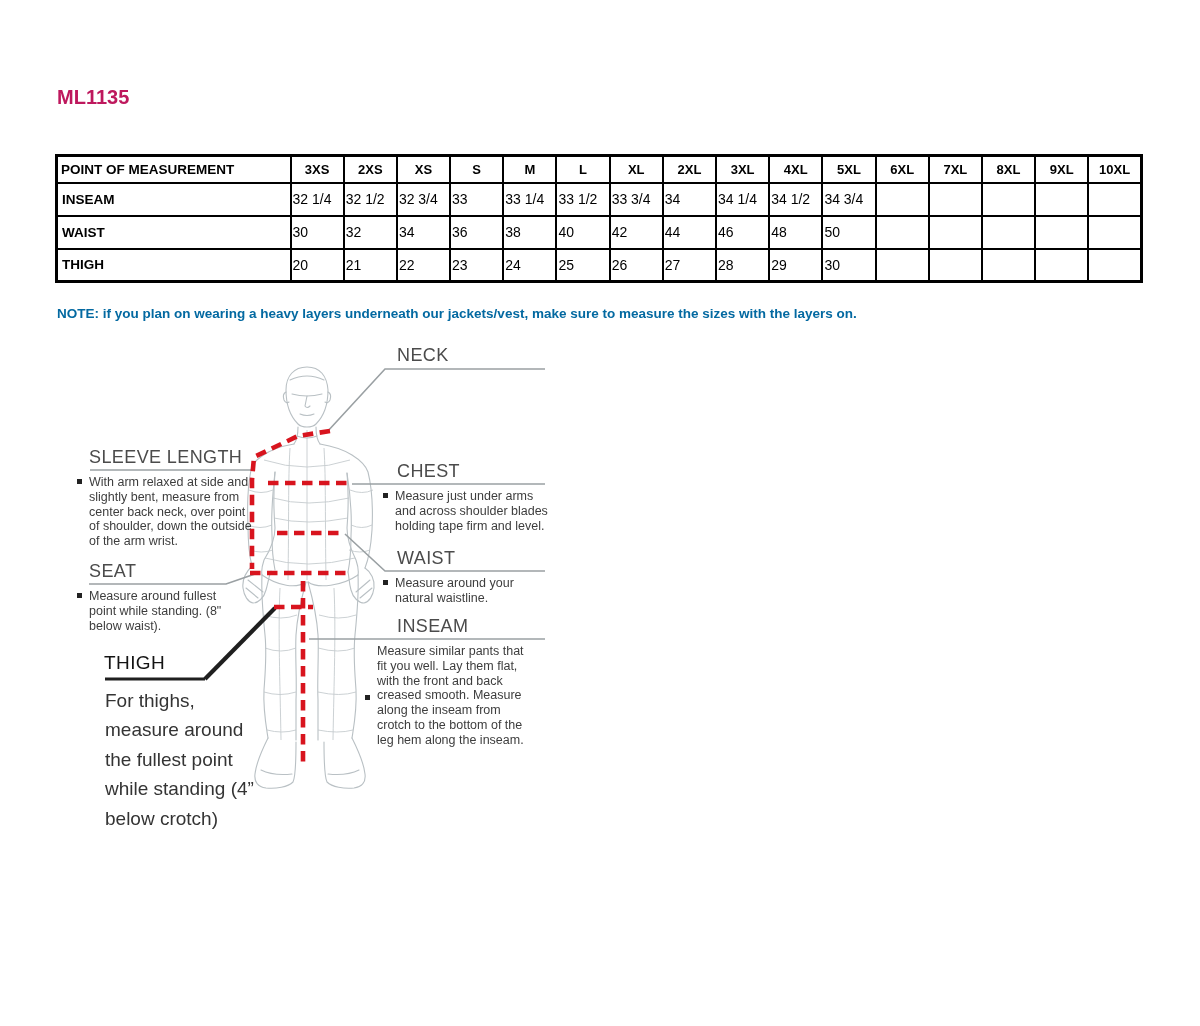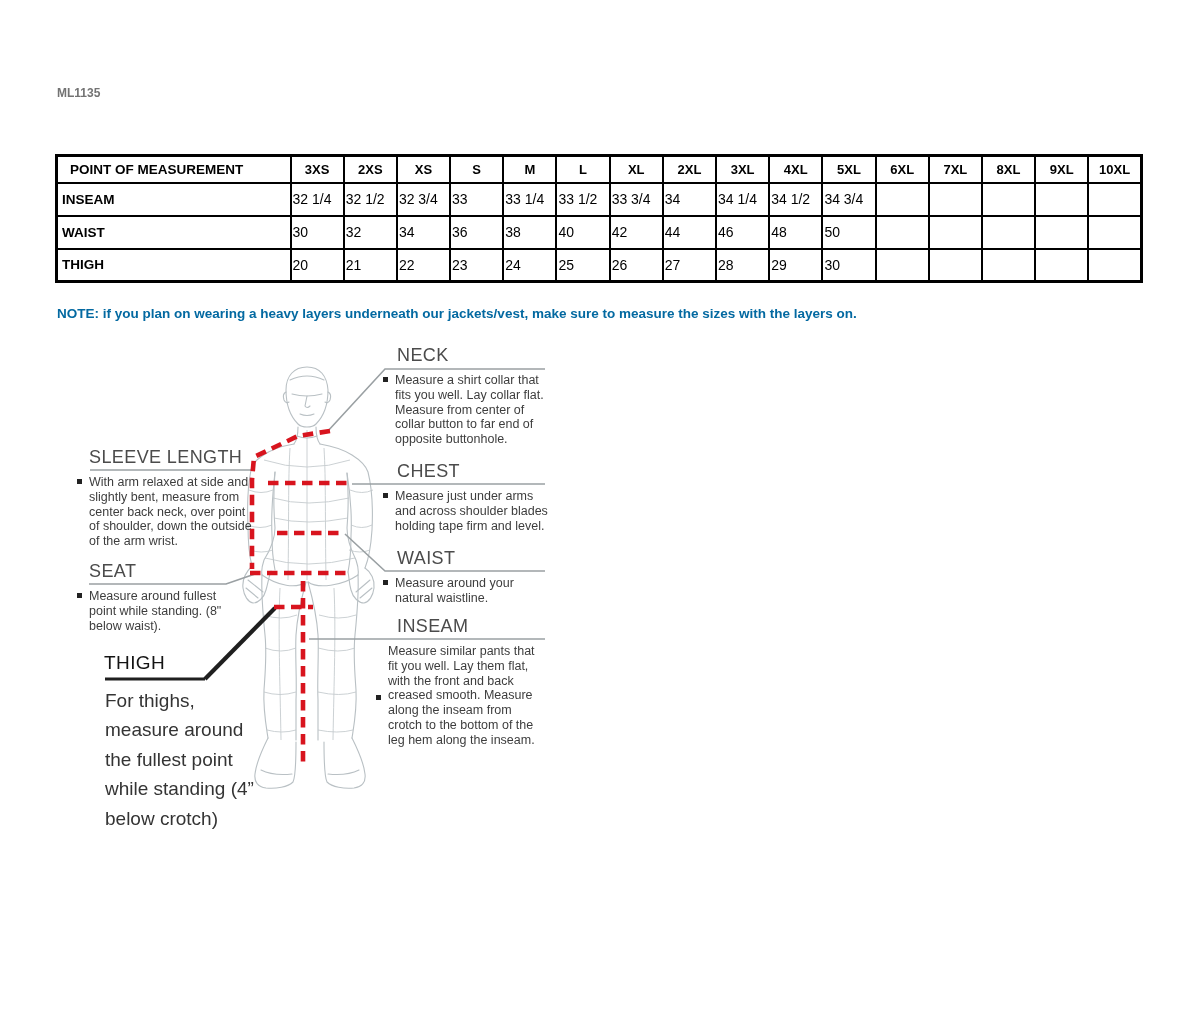--- a/index.html
+++ b/index.html
@@ -1,33 +1,33 @@
 <!DOCTYPE html>
 <html><head>
 <meta charset="utf-8">
 <style>
   html,body{margin:0;padding:0;}
   body{
     width:1200px;height:1026px;position:relative;background:#ffffff;
     font-family:"Liberation Sans", sans-serif;color:#000;overflow:hidden;
   }
   .doc-title{
-    position:absolute;left:57px;top:86px;font-size:12px;font-weight:bold;color:#737373;
+    position:absolute;left:57px;top:86px;font-size:20px;font-weight:bold;color:#be185d;
   }
   
   table.size-chart{
     position:absolute;left:55px;top:154px;width:1088px;
     border-collapse:collapse;table-layout:fixed;border:3px solid #000;
   }
   table.size-chart th, table.size-chart td{
     border:2px solid #000;overflow:hidden;white-space:nowrap;
   }
   table.size-chart thead tr{height:27px;}
   table.size-chart tbody tr{height:33px;}
-  th.poh{ text-align:left;padding-left:12px;font-size:13.5px;font-weight:bold;}
+  th.poh{ text-align:left;padding-left:3px;font-size:13.5px;font-weight:bold;}
   th.size-h{ text-align:center;font-size:13px;font-weight:bold;padding:0 1px;}
   td.row-label{ font-weight:bold;font-size:13.5px;padding-left:4px;}
   td.val{ font-size:14px;padding-left:1px;font-weight:normal;}
   
   .note-line{
     position:absolute;left:57px;top:306px;width:1100px;
     font-size:13.5px;font-weight:bold;color:#0369a1;
   }
   
   .diagram{position:absolute;left:68px;top:340px;width:488px;height:460px;}
@@ -240,39 +240,35 @@
       <path d="M262,91 L230,96 L186,117 L184,140 L184,229"></path>
       <path d="M200,143 L284,143"></path>
       <path d="M209,193 L277,193"></path>
       <path d="M182,233 L282,233"></path>
       <path d="M206,267 L245,267"></path>
       <path d="M235,241 L235,422"></path>
     </g>
   </svg>
 
   <div class="sec-h" style="left:329px;top:5px;">NECK</div>
-  <div class="desc w-right" style="left:315px;top:33px;">
-    <span class="bullet"></span>
-    <p>Measure a shirt collar that fits you well. Lay collar flat. Measure from center of collar button to far end of opposite buttonhole.</p>
-  </div>
 
   <div class="sec-h" style="left:329px;top:121px;">CHEST</div>
   <div class="desc w-right" style="left:315px;top:149px;">
     <span class="bullet"></span>
     <p>Measure just under arms and across shoulder blades holding tape firm and level.</p>
   </div>
 
   <div class="sec-h" style="left:329px;top:208px;">WAIST</div>
   <div class="desc w-right" style="left:315px;top:236px;">
     <span class="bullet"></span>
     <p>Measure around your natural waistline.</p>
   </div>
 
   <div class="sec-h" style="left:329px;top:276px;">INSEAM</div>
-  <div class="desc w-right" style="left:308px;top:304px;align-items:center;">
+  <div class="desc w-right" style="left:297px;top:304px;align-items:center;">
     <span class="bullet"></span>
     <p>Measure similar pants that fit you well. Lay them flat, with the front and back creased smooth. Measure along the inseam from crotch to the bottom of the leg hem along the inseam.</p>
   </div>
 
   <div class="sec-h" style="left:21px;top:107px;">SLEEVE LENGTH</div>
   <div class="desc w-sleeve" style="left:9px;top:135px;">
     <span class="bullet"></span>
     <p>With arm relaxed at side and slightly bent, measure from center back neck, over point of shoulder, down the outside of the arm wrist.</p>
   </div>
 

